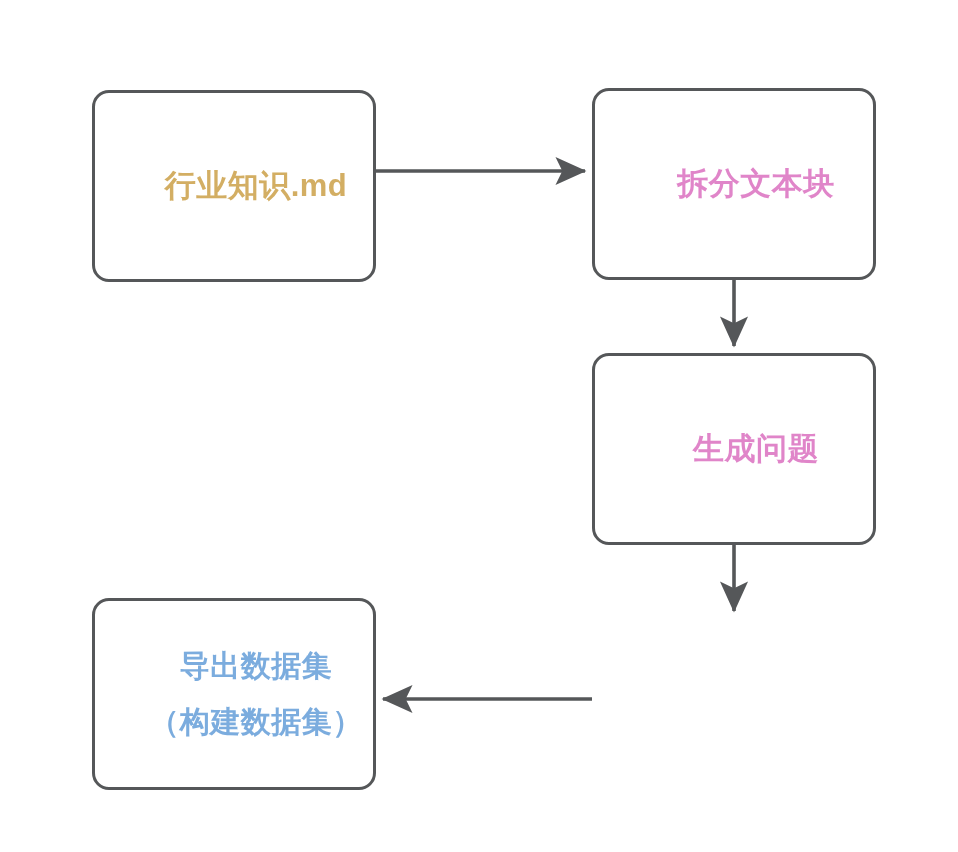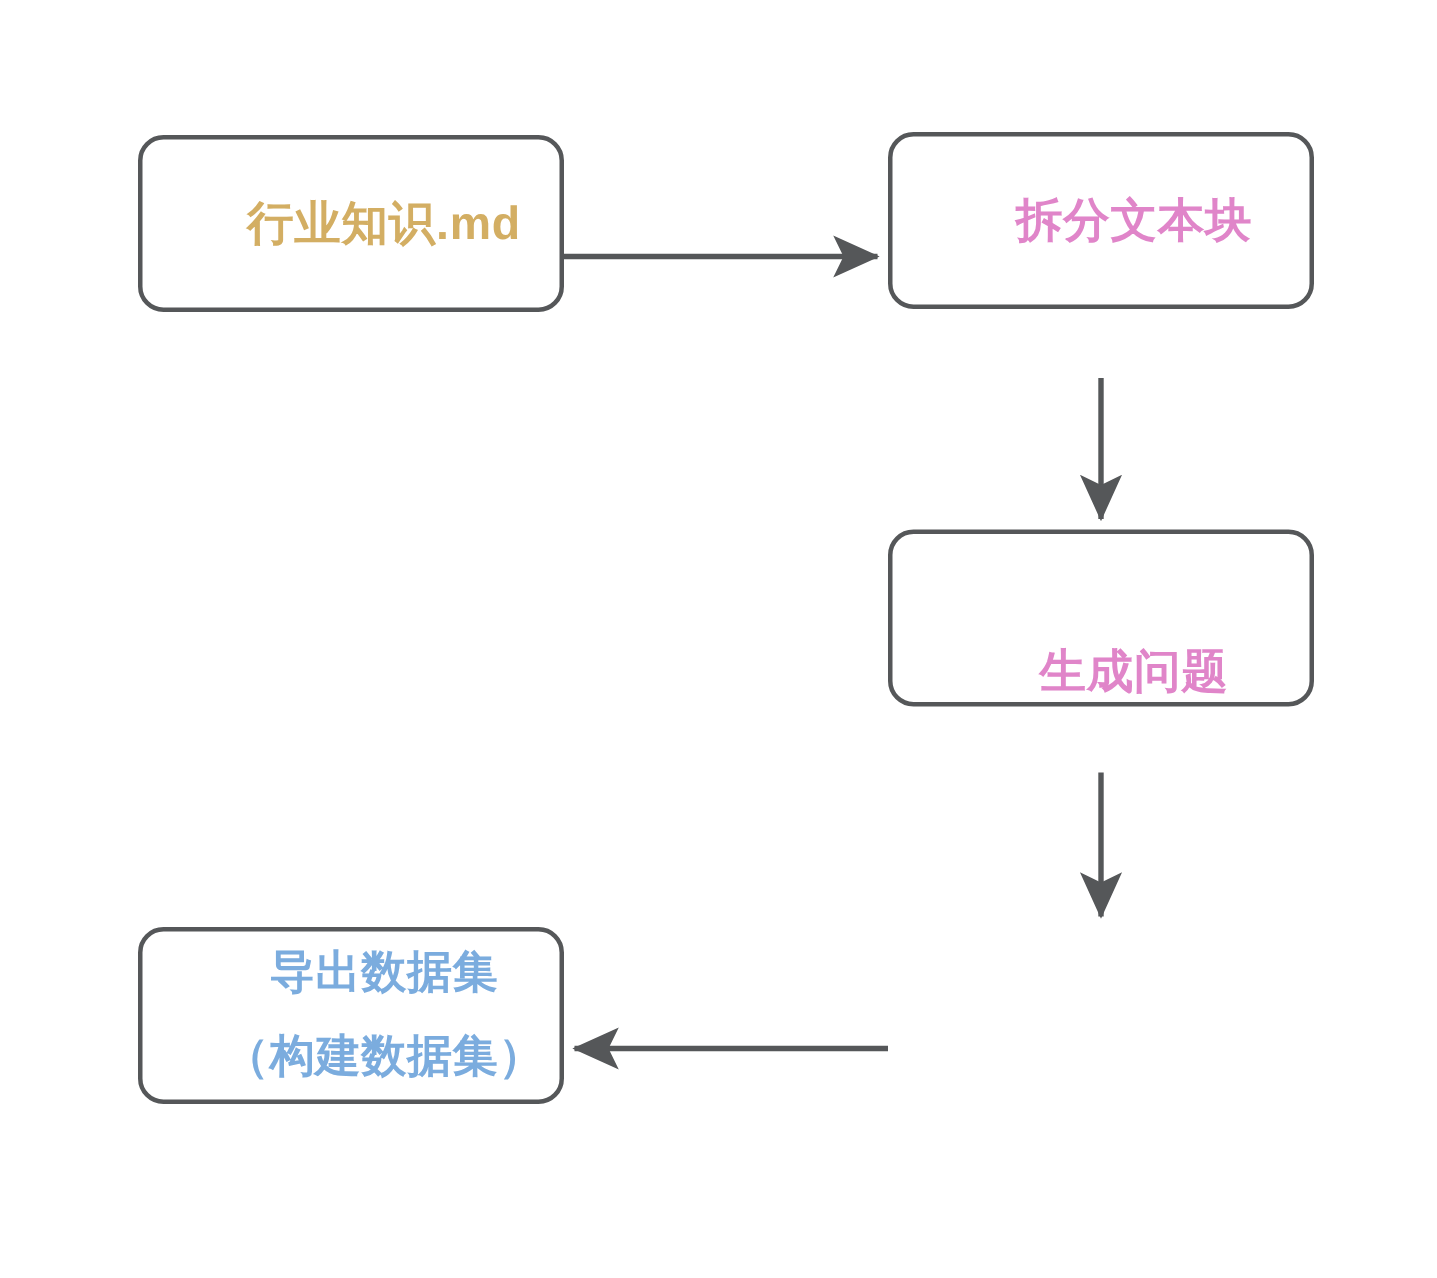--- a/index.html
+++ b/index.html
@@ -14,21 +14,21 @@
     position: relative;
     width: 958px;
     height: 852px;
     background: #ffffff;
     overflow: hidden;
   }
   .node {
     position: absolute;
     box-sizing: border-box;
     width: 284px;
-    height: 118px;
+    height: 192px;
     background: #ffffff;
     border: 3.5px solid #555759;
     border-radius: 17px;
     display: flex;
     flex-direction: column;
     align-items: center;
     justify-content: center;
     text-align: center;
     z-index: 3;
     padding-left: 44px;
@@ -47,23 +47,23 @@
   
   .node.double .line1,
   .node.double .line2 {
     font-size: 30px;
     line-height: 56px;
   }
 
   
   #node-source      { left: 92px;  top: 90px;  }
   #node-split       { left: 592px; top: 88px;  }
-  #node-generate    { left: 592px; top: 353px; justify-content: flex-end; }
+  #node-generate    { left: 592px; top: 353px; }
   #node-build       { left: 592px; top: 618px; }
-  #node-export      { left: 92px;  top: 618px; }
+  #node-export      { left: 92px;  top: 598px; }
 
   
   .theme-gold .line1, .theme-gold .line2 { color: #D3AE63; font-weight: 700; }
   .theme-pink .line1, .theme-pink .line2 { color: #E085C9; font-weight: 600; }
   .theme-blue .line1, .theme-blue .line2 { color: #7BACDE; font-weight: 600; }
 
   
   #connectors {
     position: absolute;
     left: 0;

